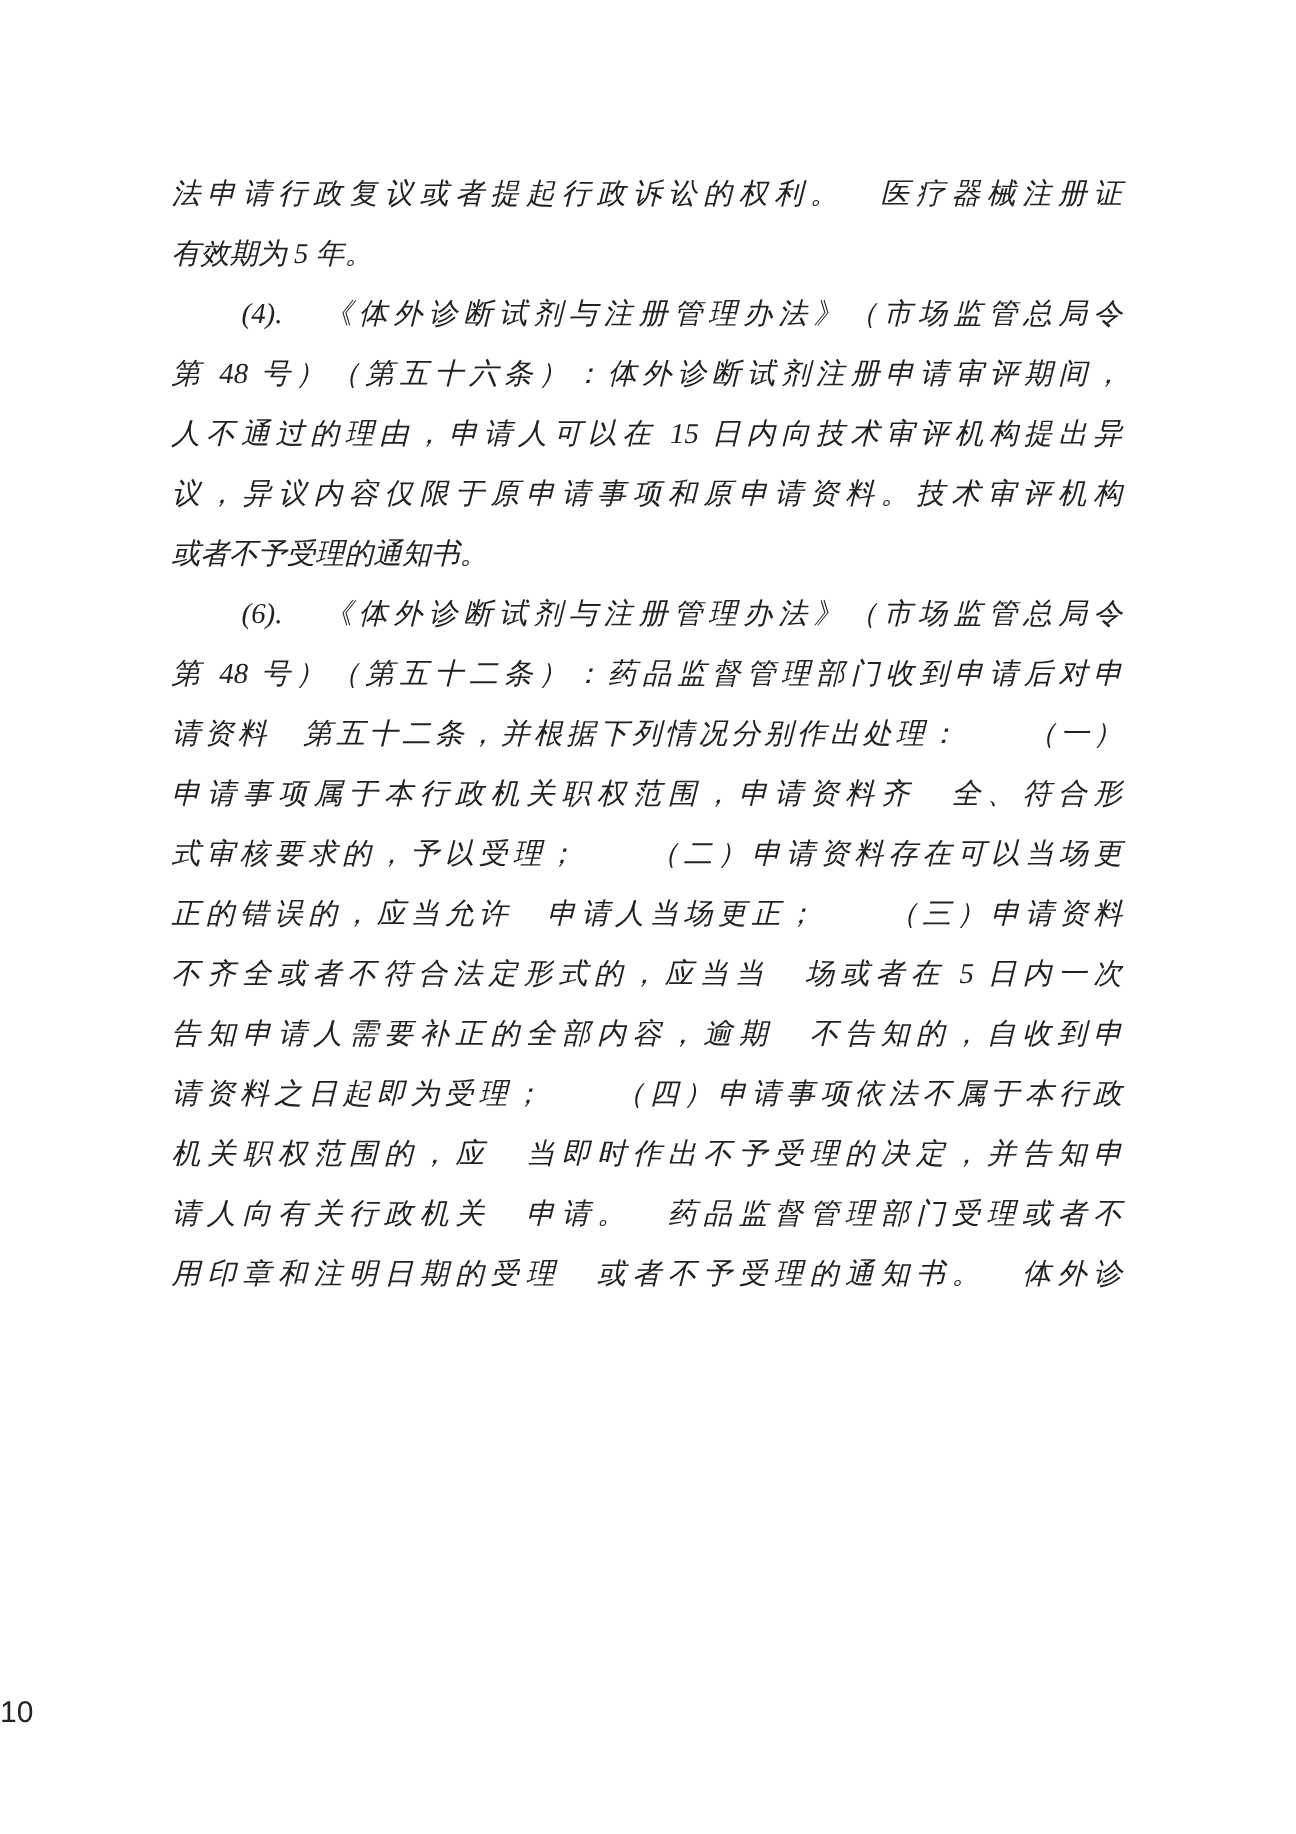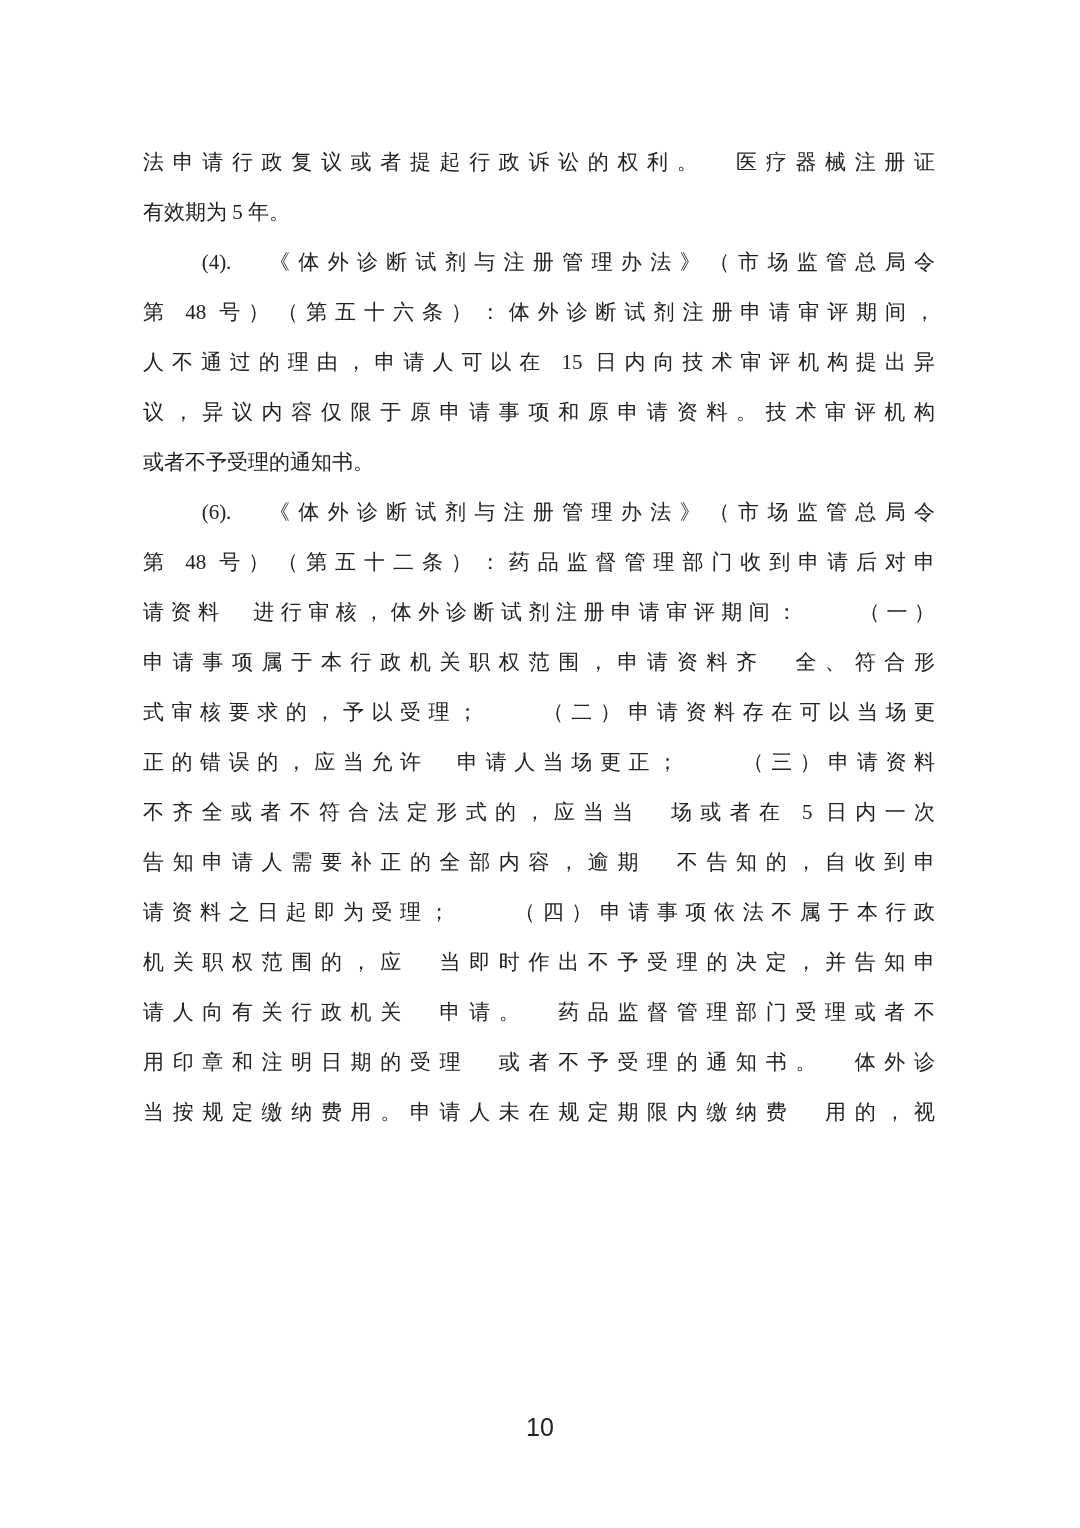--- a/index.html
+++ b/index.html
@@ -15,65 +15,64 @@
     overflow: hidden;
   }
   .text-block {
     position: absolute;
     left: 143px;
     top: 137px;
     width: 792px;
   }
   .line {
     font-family: "Liberation Serif", "DejaVu Serif", serif;
-    font-size: 21px;
+    font-size: 24px;
     line-height: 50px;
     height: 50px;
     color: var(--text-color, #222222);
     text-align: justify;
     text-align-last: justify;
     white-space: normal;
     overflow: visible;
+    font-style: italic;
   }
   .line-left {
     text-align: right;
     text-align-last: left;
   }
   .page-number {
     position: absolute;
     top: 1410px;
     left: 0;
     width: 100%;
-    text-align: center;
     font-family: "Liberation Sans", "DejaVu Sans", sans-serif;
     font-size: 25px;
     line-height: 34px;
     color: var(--text-color, #222222);
   }
 </style>
 </head>
 <body>
 
 <div class="page">
   <div class="text-block">
       <div class="line">法申请行政复议或者提起行政诉讼的权利。　医疗器械注册证</div>
       <div class="line line-left">有效期为 5 年。</div>
       <div class="line">　　(4).　《体外诊断试剂与注册管理办法》（市场监管总局令</div>
       <div class="line">第 48 号）（第五十六条）：体外诊断试剂注册申请审评期间，</div>
       <div class="line">人不通过的理由，申请人可以在 15 日内向技术审评机构提出异</div>
       <div class="line">议，异议内容仅限于原申请事项和原申请资料。技术审评机构</div>
       <div class="line line-left">或者不予受理的通知书。</div>
       <div class="line">　　(6).　《体外诊断试剂与注册管理办法》（市场监管总局令</div>
       <div class="line">第 48 号）（第五十二条）：药品监督管理部门收到申请后对申</div>
-      <div class="line">请资料　进行审核，体外诊断试剂注册申请审评期间：　　（一）</div>
+      <div class="line">请资料　第五十二条，并根据下列情况分别作出处理：　　（一）</div>
       <div class="line">申请事项属于本行政机关职权范围，申请资料齐　全、符合形</div>
       <div class="line">式审核要求的，予以受理；　　（二）申请资料存在可以当场更</div>
       <div class="line">正的错误的，应当允许　申请人当场更正；　　（三）申请资料</div>
       <div class="line">不齐全或者不符合法定形式的，应当当　场或者在 5 日内一次</div>
       <div class="line">告知申请人需要补正的全部内容，逾期　不告知的，自收到申</div>
       <div class="line">请资料之日起即为受理；　　（四）申请事项依法不属于本行政</div>
       <div class="line">机关职权范围的，应　当即时作出不予受理的决定，并告知申</div>
       <div class="line">请人向有关行政机关　申请。　药品监督管理部门受理或者不</div>
       <div class="line">用印章和注明日期的受理　或者不予受理的通知书。　体外诊</div>
-      <div class="line">当按规定缴纳费用。申请人未在规定期限内缴纳费　用的，视</div>
     </div>
   <div class="page-number">10</div>
 </div>
 
 </body></html>

